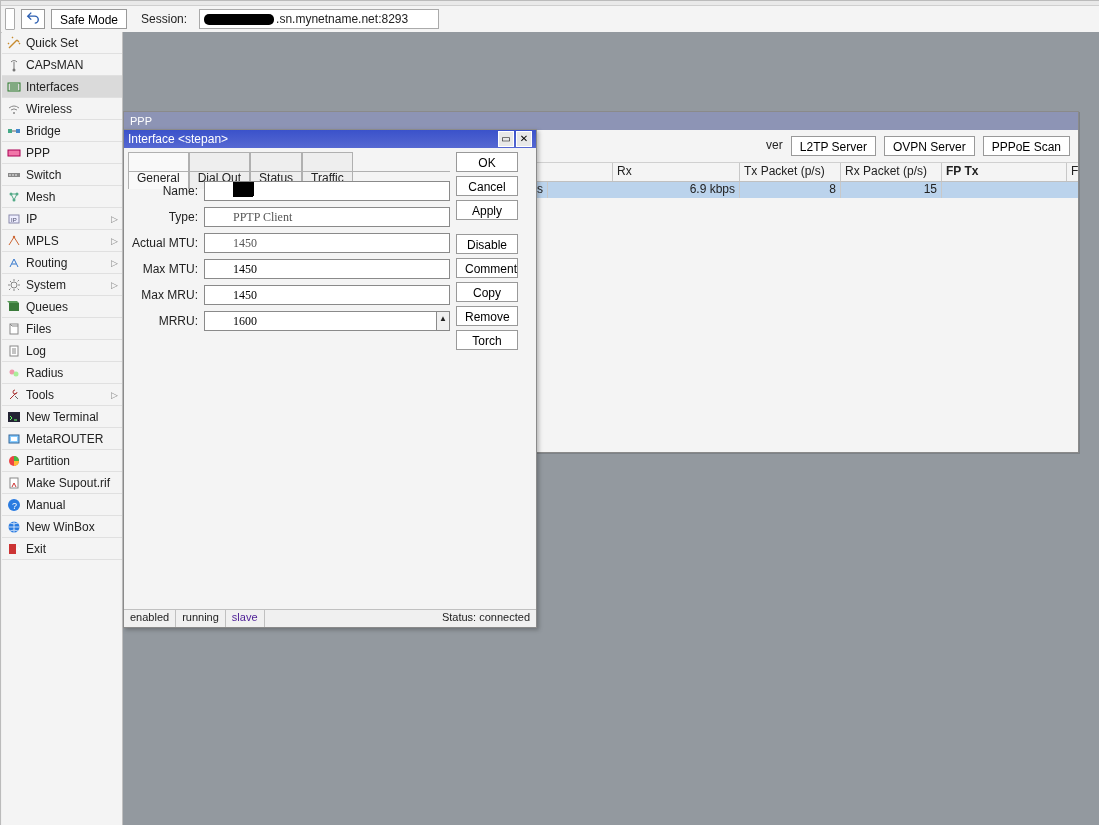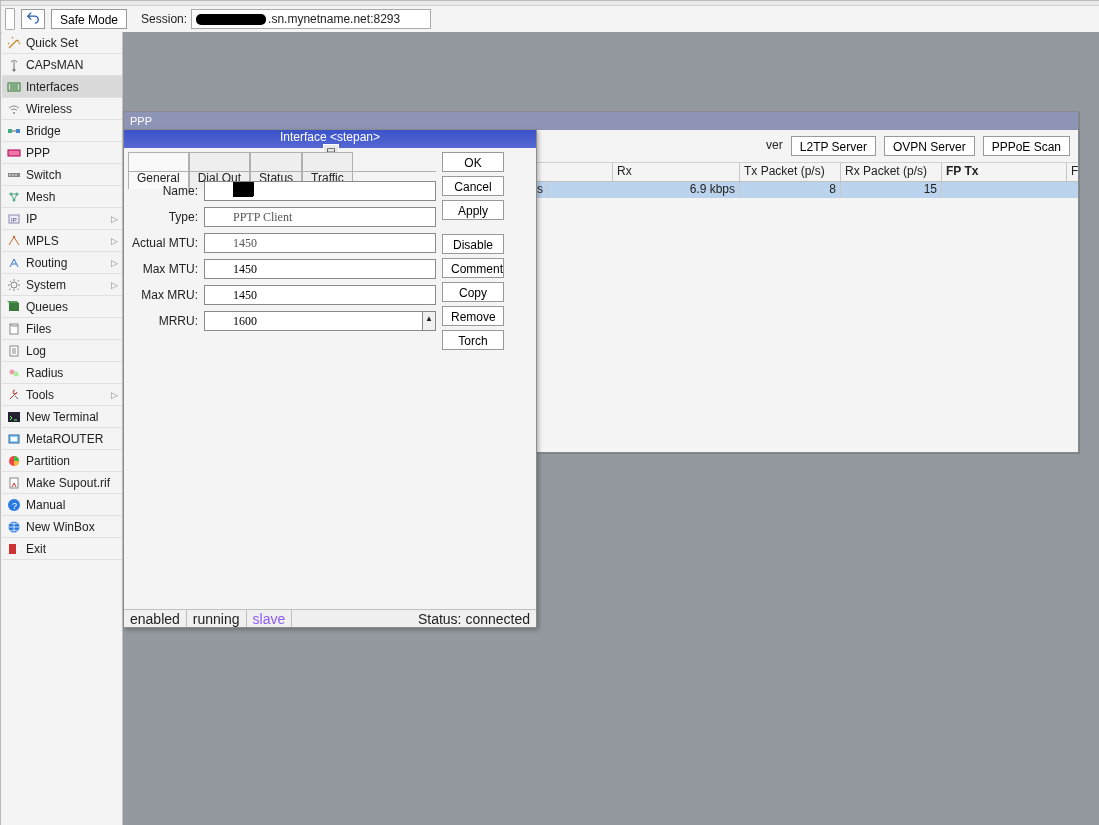--- a/index.html
+++ b/index.html
@@ -1,21 +1,21 @@
 <!DOCTYPE html>
 <html><head>
 <meta charset="utf-8">
 <style>
 html,body{margin:0;padding:0;height:100%;font-family:"Segoe UI",Tahoma,Arial,sans-serif;font-size:12px;color:#222;background:#f0f0f0;overflow:hidden;}
 .app{width:1099px;height:825px;background:#f0f0f0;position:relative;border:1px solid #bbb;}
 .titlebar{height:4px;background:#e9e9e9;border-bottom:1px solid #cfcfcf;}
 .toolbar{height:26px;background:#f4f4f4;border-bottom:1px solid #c8c8c8;display:flex;align-items:center;gap:6px;padding:0 4px;}
 .toolbar .prev{width:8px;height:20px;border:1px solid #aaa;background:#fff;border-radius:1px;}
 .btn{border:1px solid #999;background:#fff;padding:1px 8px;height:20px;line-height:18px;font-size:12px;cursor:default;}
-.sessionrow{display:flex;align-items:center;gap:4px;margin-left:8px;}
+.sessionrow{display:flex;align-items:center;gap:12px;margin-left:8px;}
 .sessionval{display:inline-block;min-width:230px;height:18px;border:1px solid #aaa;background:#fff;padding:0 4px;line-height:18px;}
 .redacted{display:inline-block;width:70px;height:11px;background:#000;border-radius:5px;vertical-align:middle;margin-right:2px;}
 .mainrow{position:absolute;top:31px;left:1px;right:1px;bottom:1px;display:flex;}
 .sidebar{width:120px;background:#f4f4f4;border-right:1px solid #c0c0c0;overflow:hidden;}
 .side-item{height:21px;display:flex;align-items:center;gap:4px;padding:0 4px;border-bottom:1px solid #e0e0e0;cursor:default;}
 .side-item.sel{background:#dadada;}
 .side-item .ic{width:16px;height:14px;display:flex;align-items:center;justify-content:center;}
 .side-item .ic svg{width:14px;height:14px;}
 .side-item .exp{margin-left:auto;color:#888;font-size:9px;}
 .mdi{position:relative;flex:1;background:#93999f;}
@@ -23,41 +23,41 @@
 .pppwin{position:absolute;left:0px;top:79px;width:954px;height:340px;background:#f4f4f4;border:1px solid #8a8a8a;box-shadow:1px 1px 0 rgba(0,0,0,0.15);}
 .pppwin .wtitle{height:18px;background:linear-gradient(#8d94b5,#8d94b5);color:#fff;font-size:11px;padding:0 6px;line-height:18px;}
 .pppwin .pbar{height:32px;border-bottom:1px solid #d0d0d0;display:flex;align-items:center;gap:8px;padding:0 8px;justify-content:flex-end;}
 .pppwin .pbar .btn{background:#fff;}
 .pppwin .phead{height:18px;background:#f4f4f4;display:flex;border-bottom:1px solid #c0c0c0;}
 .col{border-right:1px solid #c8c8c8;padding:0 4px;line-height:17px;white-space:nowrap;overflow:hidden;}
 .pppwin .prow{height:16px;display:flex;background:#bbd3ec;}
 .prow .col{line-height:15px;font-size:12px;text-align:right;}
 
 .dlg{position:absolute;left:0px;top:97px;width:412px;height:497px;background:#f4f4f4;border:1px solid #8a8a8a;box-shadow:2px 2px 4px rgba(0,0,0,0.25);}
-.dlg .dtbar{height:18px;background:linear-gradient(#3b52ca,#5668d2);display:flex;align-items:center;padding:0 4px;color:#fff;font-size:12px;flex-direction:column;}
+.dlg .dtbar{height:18px;background:linear-gradient(#3b52ca,#5668d2);display:flex;align-items:center;padding:0 4px;color:#fff;font-size:12px;}
 .dlg .dtbar .ttl{flex:1;}
 .dlg .dtbar .wbtn{width:14px;height:14px;border:1px solid #fff;margin-left:2px;display:flex;align-items:center;justify-content:center;background:#e8e8e8;color:#000;font-size:10px;line-height:10px;}
 .dlg .body{position:absolute;top:18px;left:0;right:0;bottom:18px;display:flex;}
 .dlg .leftp{flex:1;padding:4px 6px 4px 4px;display:flex;flex-direction:column;}
 .dlg .tabs{height:20px;display:flex;gap:0px;}
 .tab{border:1px solid #b0b0b0;border-bottom:none;background:#eee;padding:18px 8px;font-size:12px;cursor:default;}
 .tab.active{background:#f9f9f9;}
 .dlg .tabbody{border-top:1px solid #b0b0b0;margin-top:-1px;padding-top:6px;flex:1;}
 .frow{display:flex;align-items:center;height:26px;}
 .frow label{width:70px;text-align:right;margin-right:6px;}
 .frow .inp{flex:1;padding-left:28px;}
 .inp{border:1px solid #8a8a8a;height:18px;padding:0 4px;background:#fff;font:12px "Segoe UI";}
 .inp[readonly]{color:#555;}
 .selhl{background:#3399ff;color:#fff;display:inline-block;padding:0 1px;}
 .spinbtn{width:12px;height:18px;border:1px solid #888;border-left:none;background:#f0f0f0;text-align:center;line-height:14px;font-size:8px;}
-.dlg .rightp{width:74px;padding:4px 20px 0 0;display:flex;flex-direction:column;gap:4px;}
+.dlg .rightp{width:74px;padding:4px 6px 0 0;display:flex;flex-direction:column;gap:4px;}
 .dlg .rightp .btn{width:62px;text-align:center;}
-.dlg .status{position:absolute;left:0;right:0;bottom:0;height:17px;border-top:1px solid #c0c0c0;display:flex;font-size:14px;background:#f0f0f0;margin-top:48px;}
+.dlg .status{position:absolute;left:0;right:0;bottom:0;height:17px;border-top:1px solid #c0c0c0;display:flex;font-size:11px;background:#f0f0f0;margin-top:48px;}
 .dlg .status .scell{border-right:1px solid #c0c0c0;padding:1px 6px;}
-.dlg .status .scell.dim{color:#8b5cf6;}
+.dlg .status .scell.dim{color:#4c1d95;}
 .dlg .status .srt{margin-left:auto;padding:1px 6px;}
 svg{pointer-events:none;}
 </style>
 </head>
 <body>
 
 <div class="app">
  <div class="titlebar"></div>
  <div class="toolbar">
    <div class="prev"></div>

